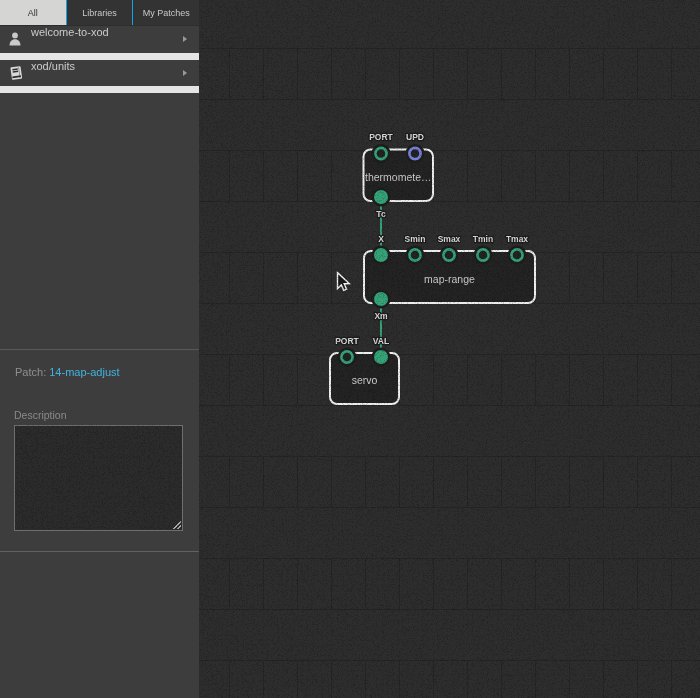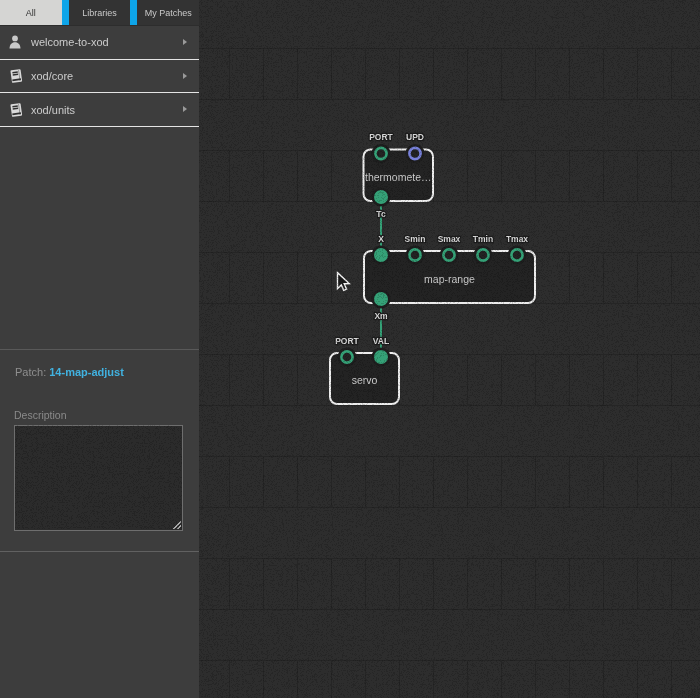--- a/index.html
+++ b/index.html
@@ -6,35 +6,35 @@
 #stage { position:relative; width:700px; height:698px; }
 #canvas { position:absolute; left:199px; top:0; width:501px; height:698px; }
 .pinlbl { font-size:8.5px; font-weight:bold; fill:#d8d8d8;
   stroke:#1d1d1d; stroke-width:2.6px; paint-order:stroke; stroke-linejoin:round;
   font-family:"Liberation Sans",sans-serif; }
 .nodelbl { font-size:10.5px; fill:#cccccc; font-family:"Liberation Sans",sans-serif; }
 #sidebar { position:absolute; left:0; top:0; width:199px; height:698px;
   background:#3d3d3d; }
 #tabs { height:26px; background:#333333; display:flex; border-bottom:1px solid #2d2d2d; }
 .tab { flex:1; display:flex; align-items:center; justify-content:center;
-  font-size:9px; color:#c9c9c9; border-left:7px solid #0ea5e9; }
+  font-size:9px; color:#c9c9c9; border-left:1px solid #0ea5e9; }
 .tab:first-child { border-left:none; }
 .tab.active { background:#d5d5d3; color:#333; }
-.item { height:33.72px; display:flex; align-items:center;
-  border-bottom:1px solid #e5e5e5; position:relative; }
+.item { height:33.72px; display:flex; 
+  border-bottom:7px solid #e5e5e5; position:relative; }
 .item .icon { position:absolute; left:9px; top:50%; margin-top:-7px; width:13px; height:14px; }
 .item .icon.book { left:10px; }
 .item .txt { color:#cccccc; font-size:11px; margin-left:31px; letter-spacing:0px; }
 .item .arr { position:absolute; right:12.5px; top:50%; margin-top:-3.5px;
   width:0; height:0; border-left:4px solid #9a9a9a; border-top:3.5px solid transparent;
   border-bottom:3.5px solid transparent; }
 #patchpanel { position:absolute; left:0; top:349px; width:199px; height:203px;
   border-top:1px solid #595959; border-bottom:1px solid #616161; }
 .patchline { margin:16px 0 0 15px; font-size:11px; color:#8f8f8f; }
-.patchline b { color:#41b2e0; font-weight:bold; }
+.patchline b { color:#41b2e0; font-weight:normal; }
 .desclbl { margin:31px 8px 0 14px; font-size:10.5px; color:#8a8a8a; }
 #descbox { position:absolute; left:14px; top:75px; width:169px; height:106px;
   background:#2b2b2b; border:1px solid #6e6e6e; }
 .resz { position:absolute; right:1px; bottom:1px; width:9px; height:9px;
   background:
    linear-gradient(135deg, transparent 0 55%, #aaa 55% 65%, transparent 65%),
    linear-gradient(135deg, transparent 0 75%, #aaa 75% 85%, transparent 85%);
 }
 #noise { position:absolute; left:0; top:0; z-index:60; pointer-events:none; }
 </style></head>
@@ -110,33 +110,20 @@
   <div class="item">
         <svg class="icon book" viewBox="0 0 13 14">
           <g transform="rotate(-8 6 7)">
             <rect x="1.2" y="0.7" width="10.2" height="12.6" rx="1" fill="#d9d9d9"></rect>
             <rect x="8.9" y="1.5" width="0.9" height="11" fill="#8a8a8a"></rect>
             <rect x="2.9" y="2.6" width="5.4" height="1.35" fill="#303030"></rect>
             <rect x="2.9" y="4.9" width="5.4" height="1.35" fill="#303030"></rect>
             <rect x="1.8" y="9.9" width="8.6" height="1.7" fill="#303030"></rect>
           </g>
         </svg>
-        <span class="txt">xod/core</span>
-        <span class="arr"></span>
-      </div>
-  <div class="item">
-        <svg class="icon book" viewBox="0 0 13 14">
-          <g transform="rotate(-8 6 7)">
-            <rect x="1.2" y="0.7" width="10.2" height="12.6" rx="1" fill="#d9d9d9"></rect>
-            <rect x="8.9" y="1.5" width="0.9" height="11" fill="#8a8a8a"></rect>
-            <rect x="2.9" y="2.6" width="5.4" height="1.35" fill="#303030"></rect>
-            <rect x="2.9" y="4.9" width="5.4" height="1.35" fill="#303030"></rect>
-            <rect x="1.8" y="9.9" width="8.6" height="1.7" fill="#303030"></rect>
-          </g>
-        </svg>
         <span class="txt">xod/units</span>
         <span class="arr"></span>
       </div>
   <div id="patchpanel">
     <div class="patchline">Patch: <b>14-map-adjust</b></div>
     <div class="desclbl">Description</div>
     <div id="descbox">
           <div class="resz"></div>
         </div>
   </div>

